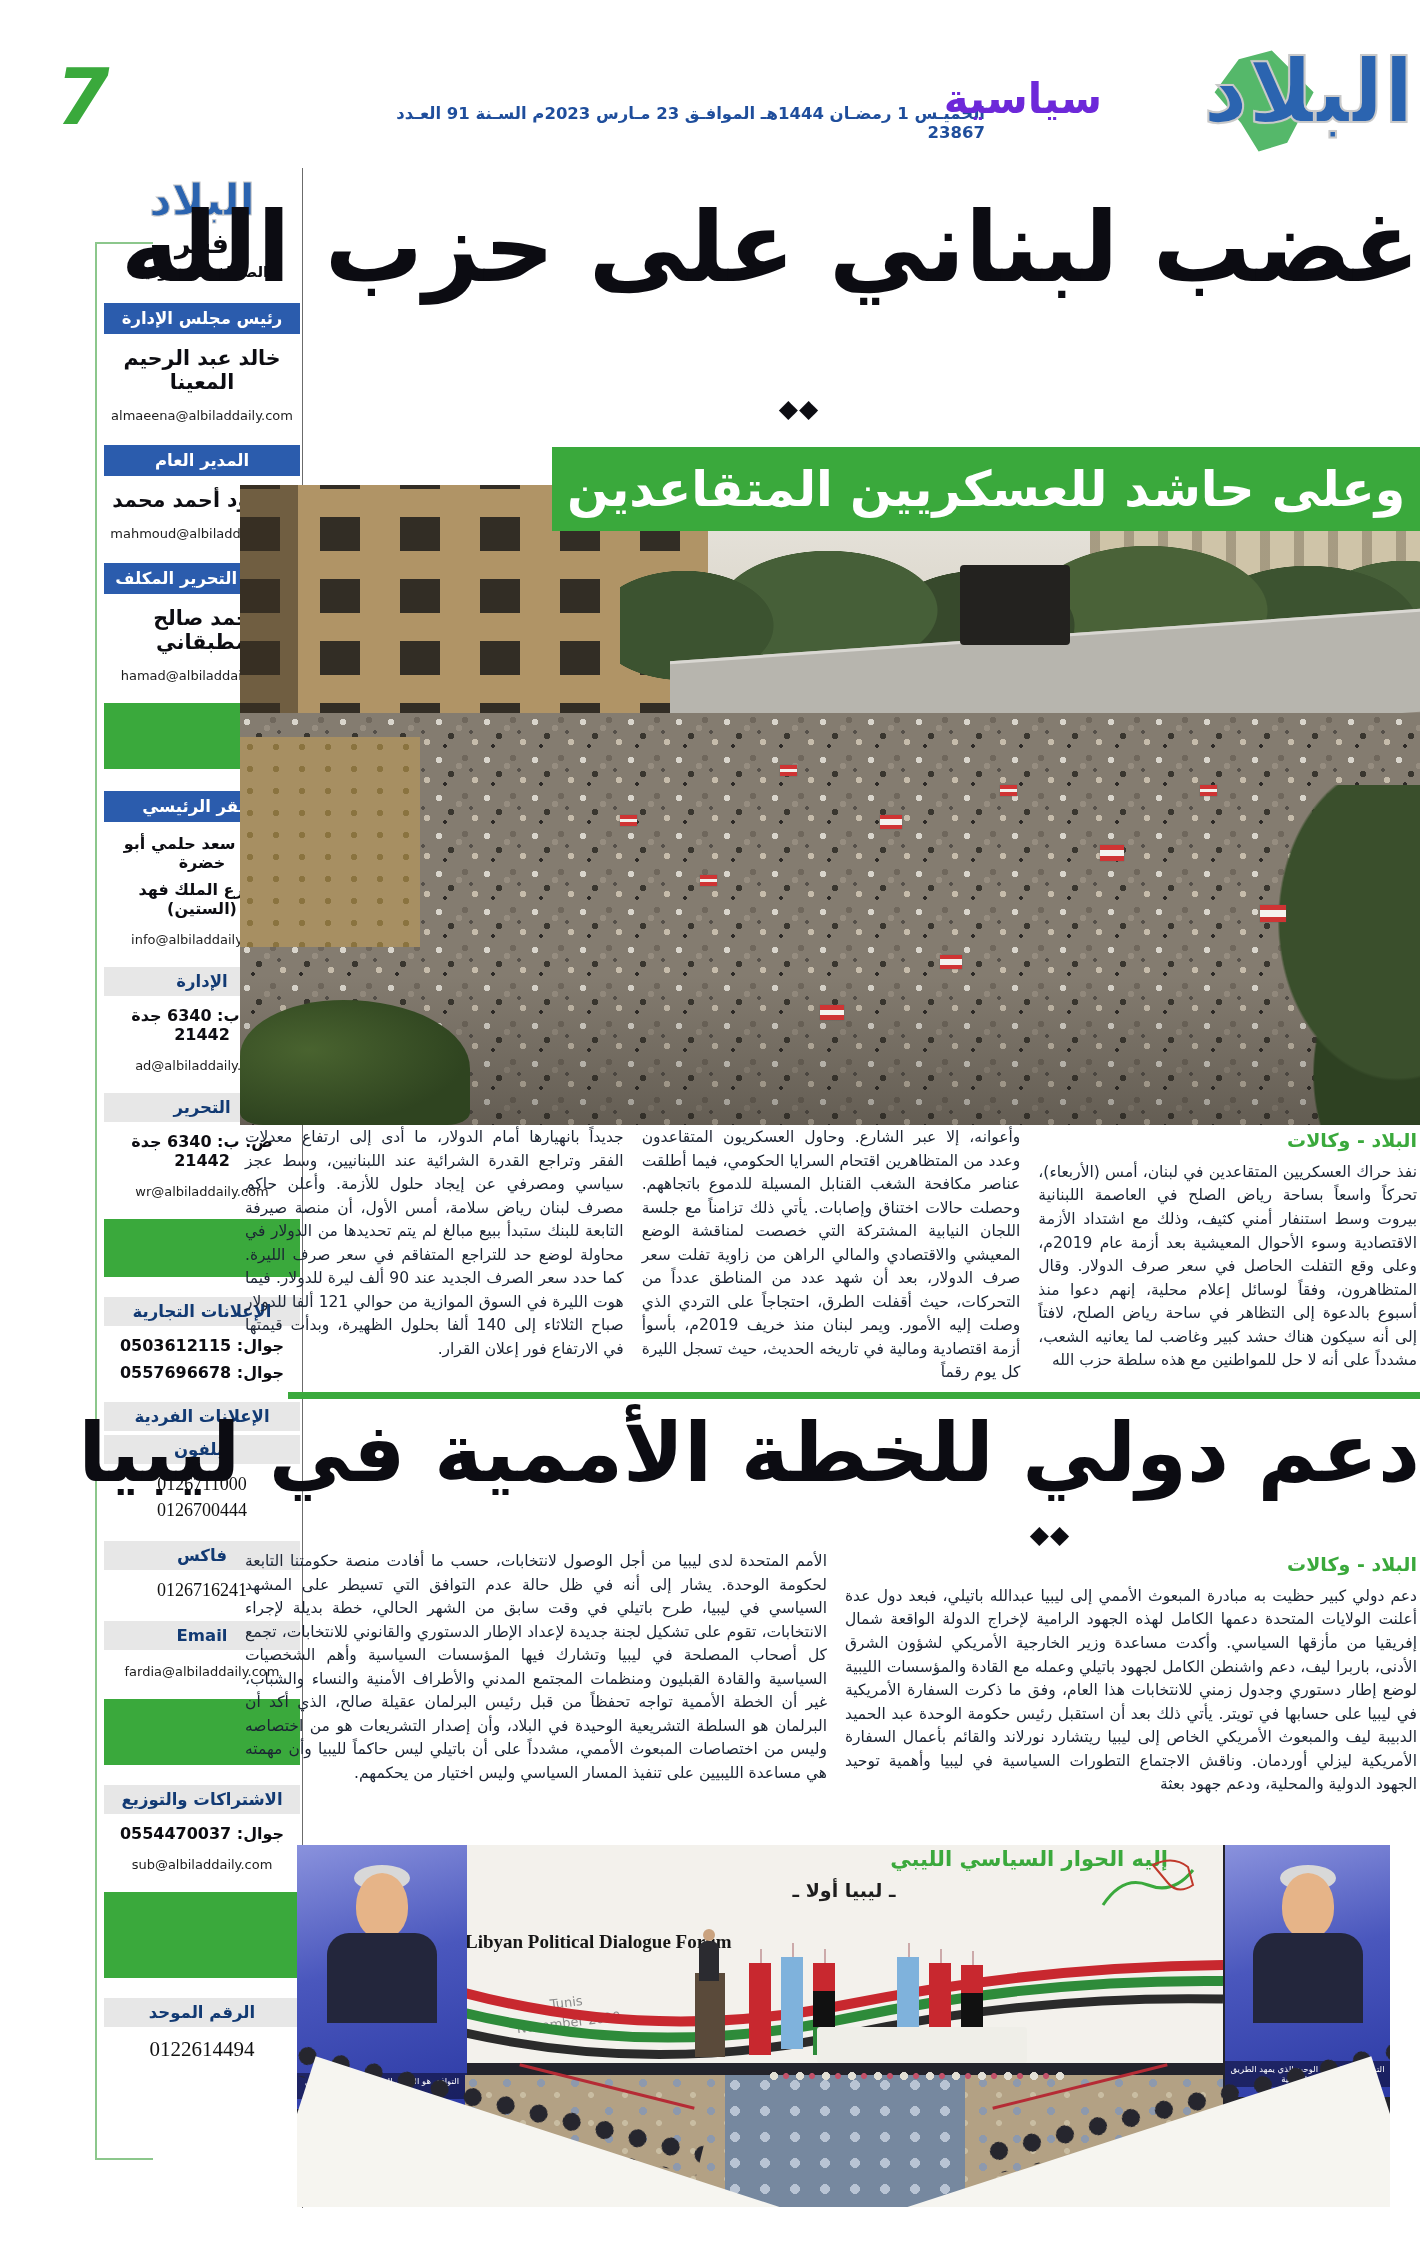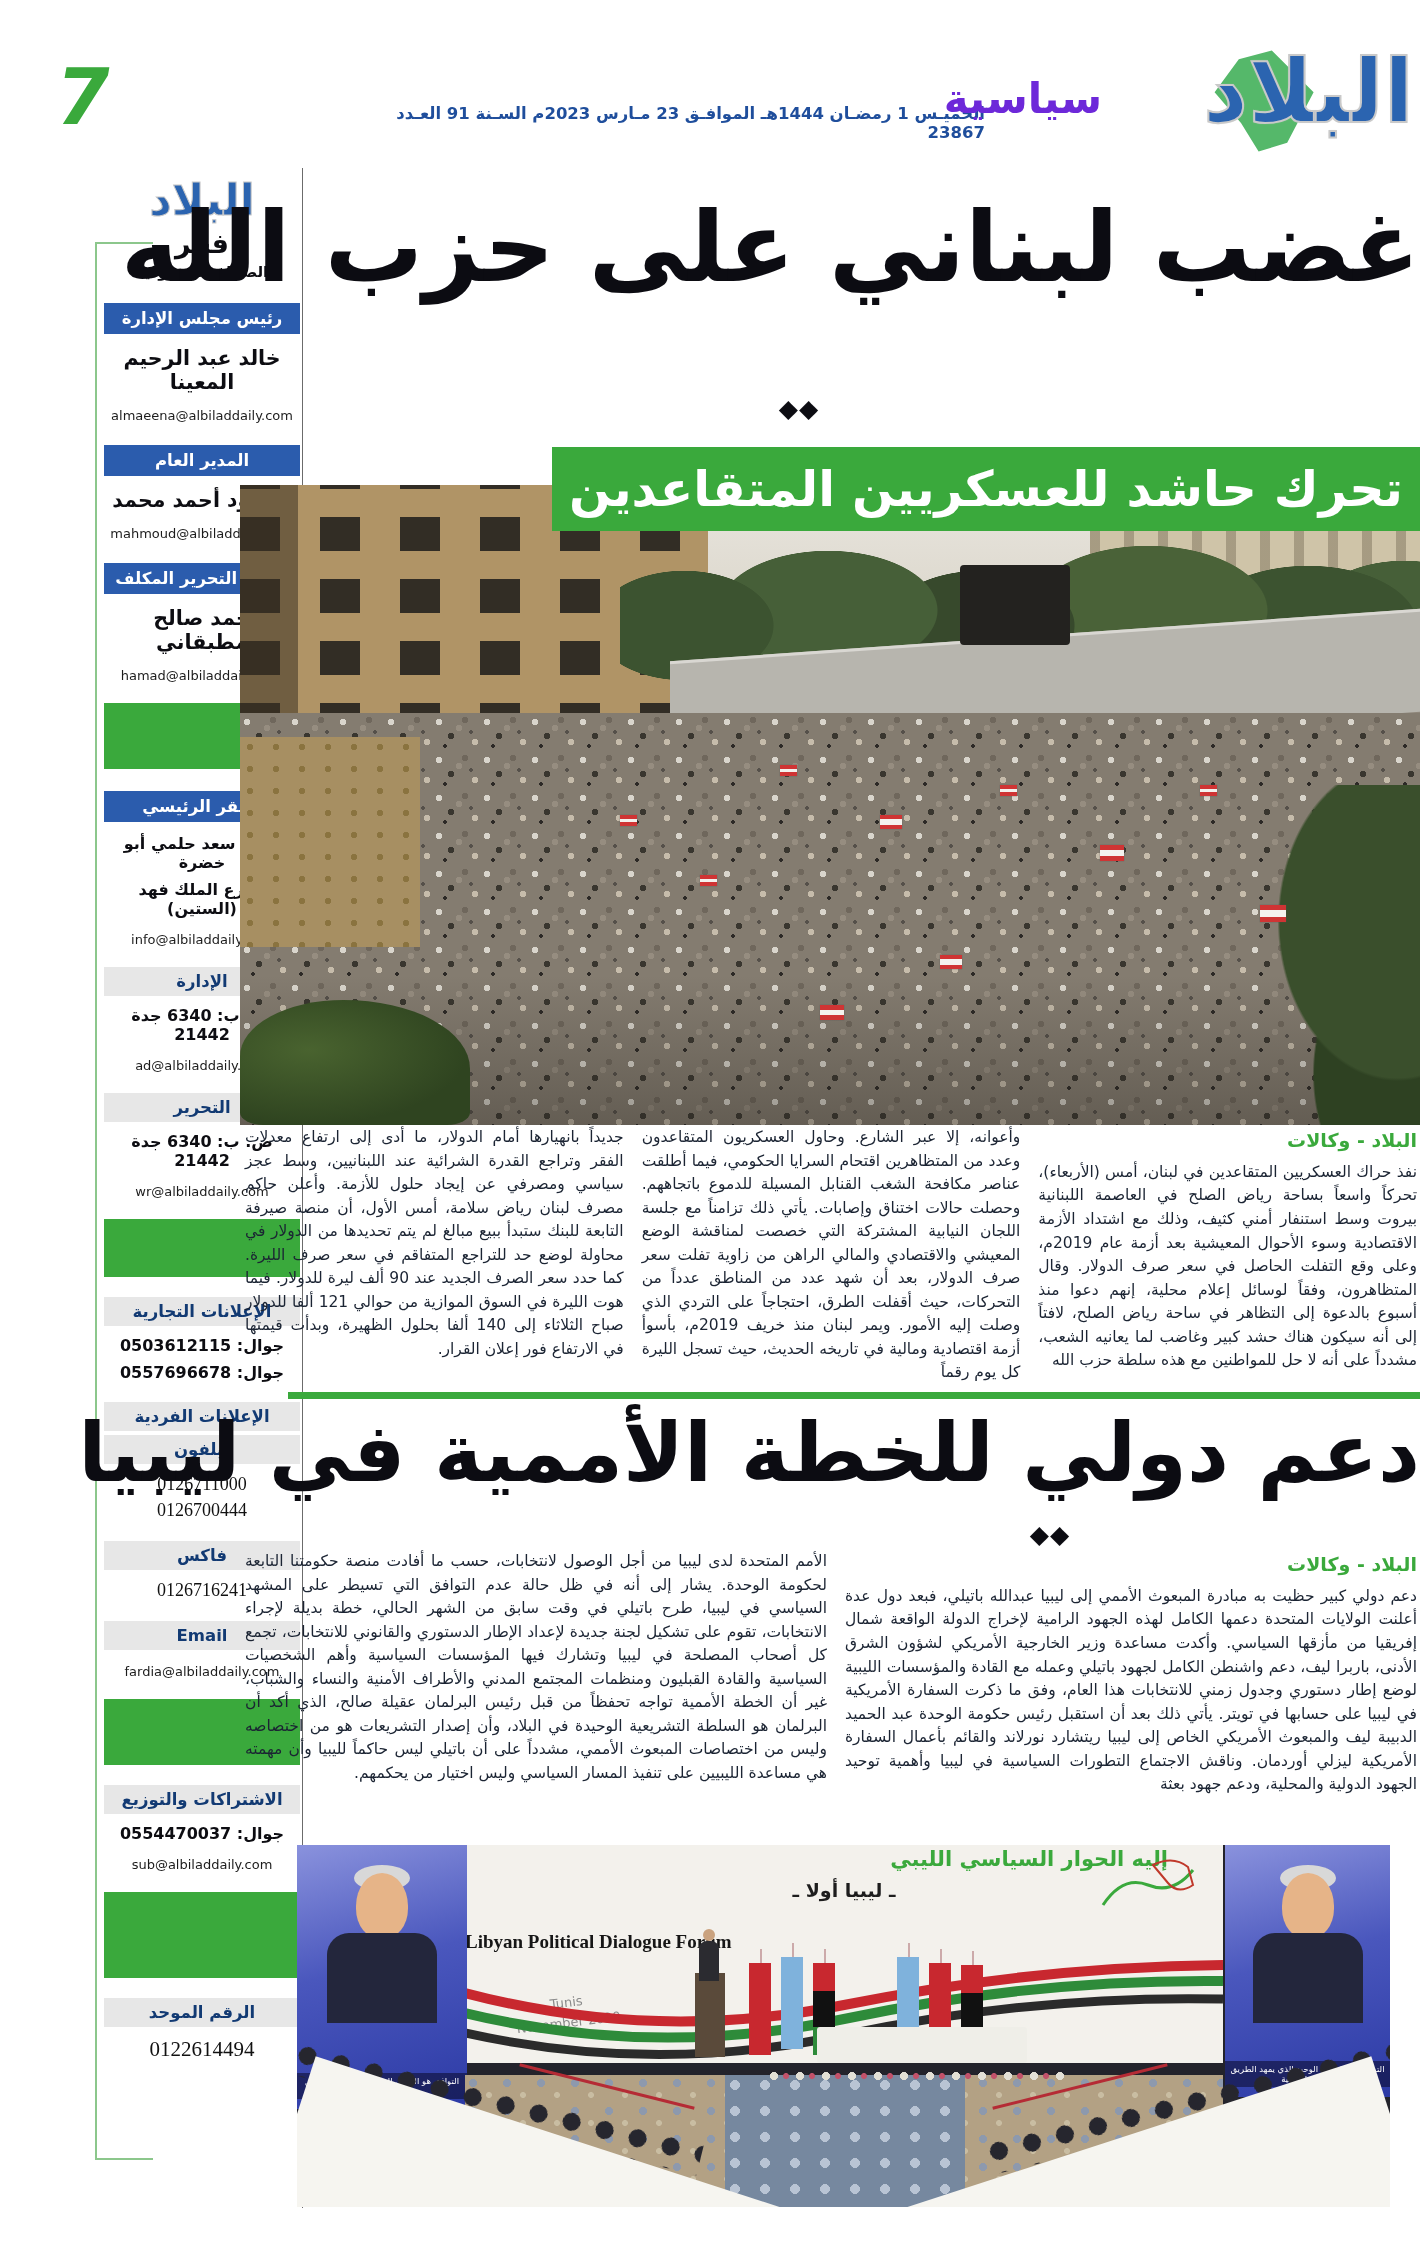--- a/index.html
+++ b/index.html
@@ -221,21 +221,21 @@
     <div class="sb-email">sub@albiladdaily.com</div>
 
     <div class="sb-green tall"></div>
 
     <div class="sb-gray">الرقم الموحد</div>
     <div class="sb-num" style="font-size:21px">0122614494</div>
   </div>
 
   <div class="headline1">غضب لبناني على حزب الله</div>
   <div class="ornament orn1">◆◆</div>
-  <div class="subbar">تحرك حاشد للعسكريين المتقاعدين</div>
+  <div class="subbar">وعلى حاشد للعسكريين المتقاعدين</div>
 
   <div class="photo1">
     <div class="p1-sky"></div>
     <div class="p1-bldg-far"></div>
     <div class="p1-building"></div>
     <div class="p1-bldg-shade"></div>
     <div class="p1-trees"></div>
     <div class="p1-road"></div>
     <div class="p1-crowd"></div>
     <div class="p1-crowd-dark"></div>

